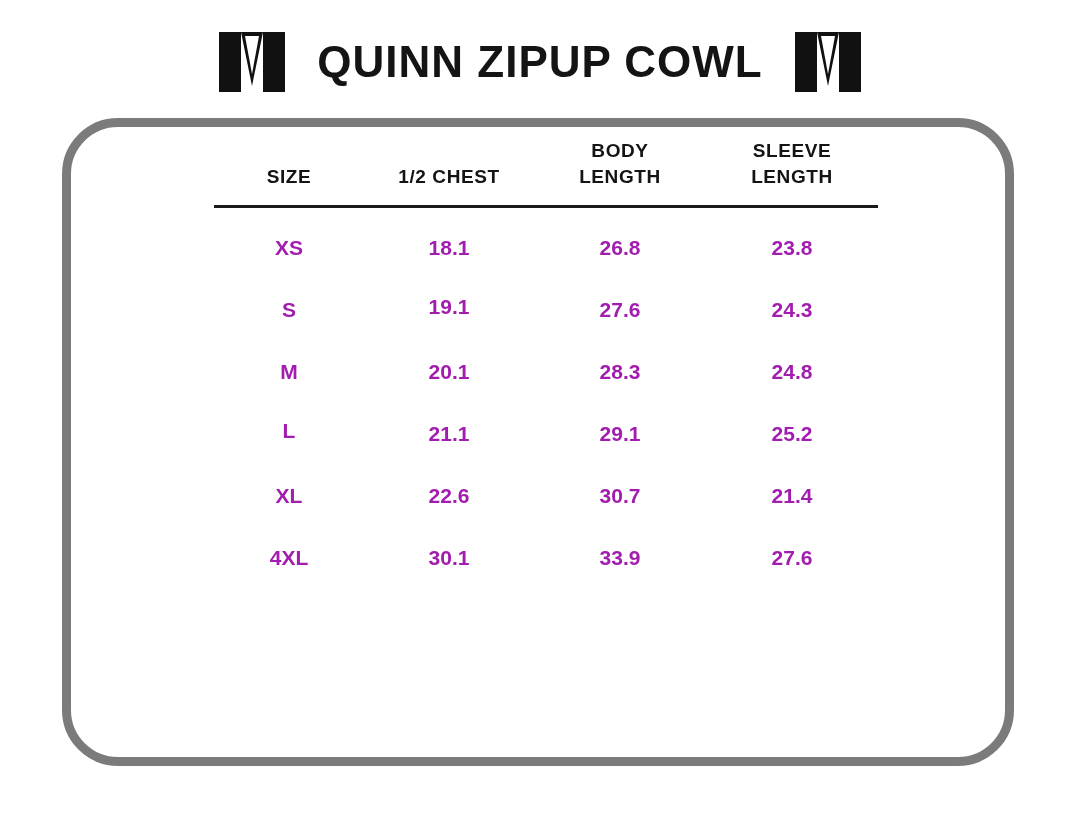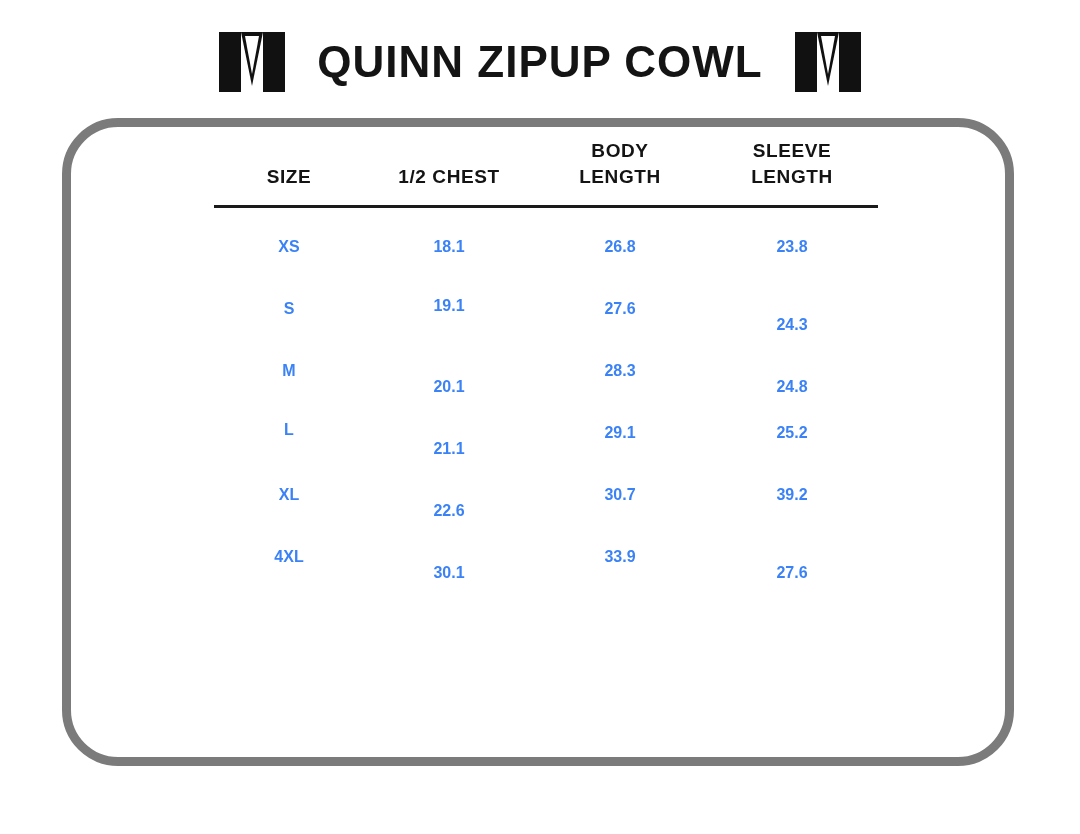--- a/index.html
+++ b/index.html
@@ -87,37 +87,37 @@
     color: #141414;
     padding: 4px 0 16px 0;
     vertical-align: bottom;
     line-height: 1.35;
     text-align: center;
   }
   table.size-table thead tr {
     border-bottom: 3px solid #1a1a1a;
   }
   table.size-table td {
-    font-size: 16px;
+    font-size: 21px;
     font-weight: 700;
-    color: #3b82f6;
+    color: #a21caf;
     text-align: center;
     height: 62px;
     padding: 0;
     line-height: 1.1;
   }
   table.size-table tbody tr:first-child td { padding-top: 8px; }
   col.c-size   { width: 150px; }
   col.c-chest  { width: 170px; }
   col.c-body   { width: 172px; }
   col.c-sleeve { width: 172px; }
 
   
   .j-up   { position: relative; top: -3px; }
-  .j-down { position: relative; top: 16px; }
+  .j-down { position: relative; top: 0; }
 
   
   .footnote {
     position: absolute;
     left: 0;
     top: 778px;
     width: 1080px;
     text-align: center;
     font-size: 19px;
     font-weight: 400;
@@ -206,21 +206,21 @@
         <tr>
           <td class="j-up">L</td>
           <td class="j-down">21.1</td>
           <td>29.1</td>
           <td>25.2</td>
         </tr>
         <tr>
           <td>XL</td>
           <td class="j-down">22.6</td>
           <td>30.7</td>
-          <td>39.2</td>
+          <td>21.4</td>
         </tr>
         <tr>
           <td>4XL</td>
           <td class="j-down">30.1</td>
           <td>33.9</td>
           <td class="j-down">27.6</td>
         </tr>
       </tbody>
     </table>
   </div>

